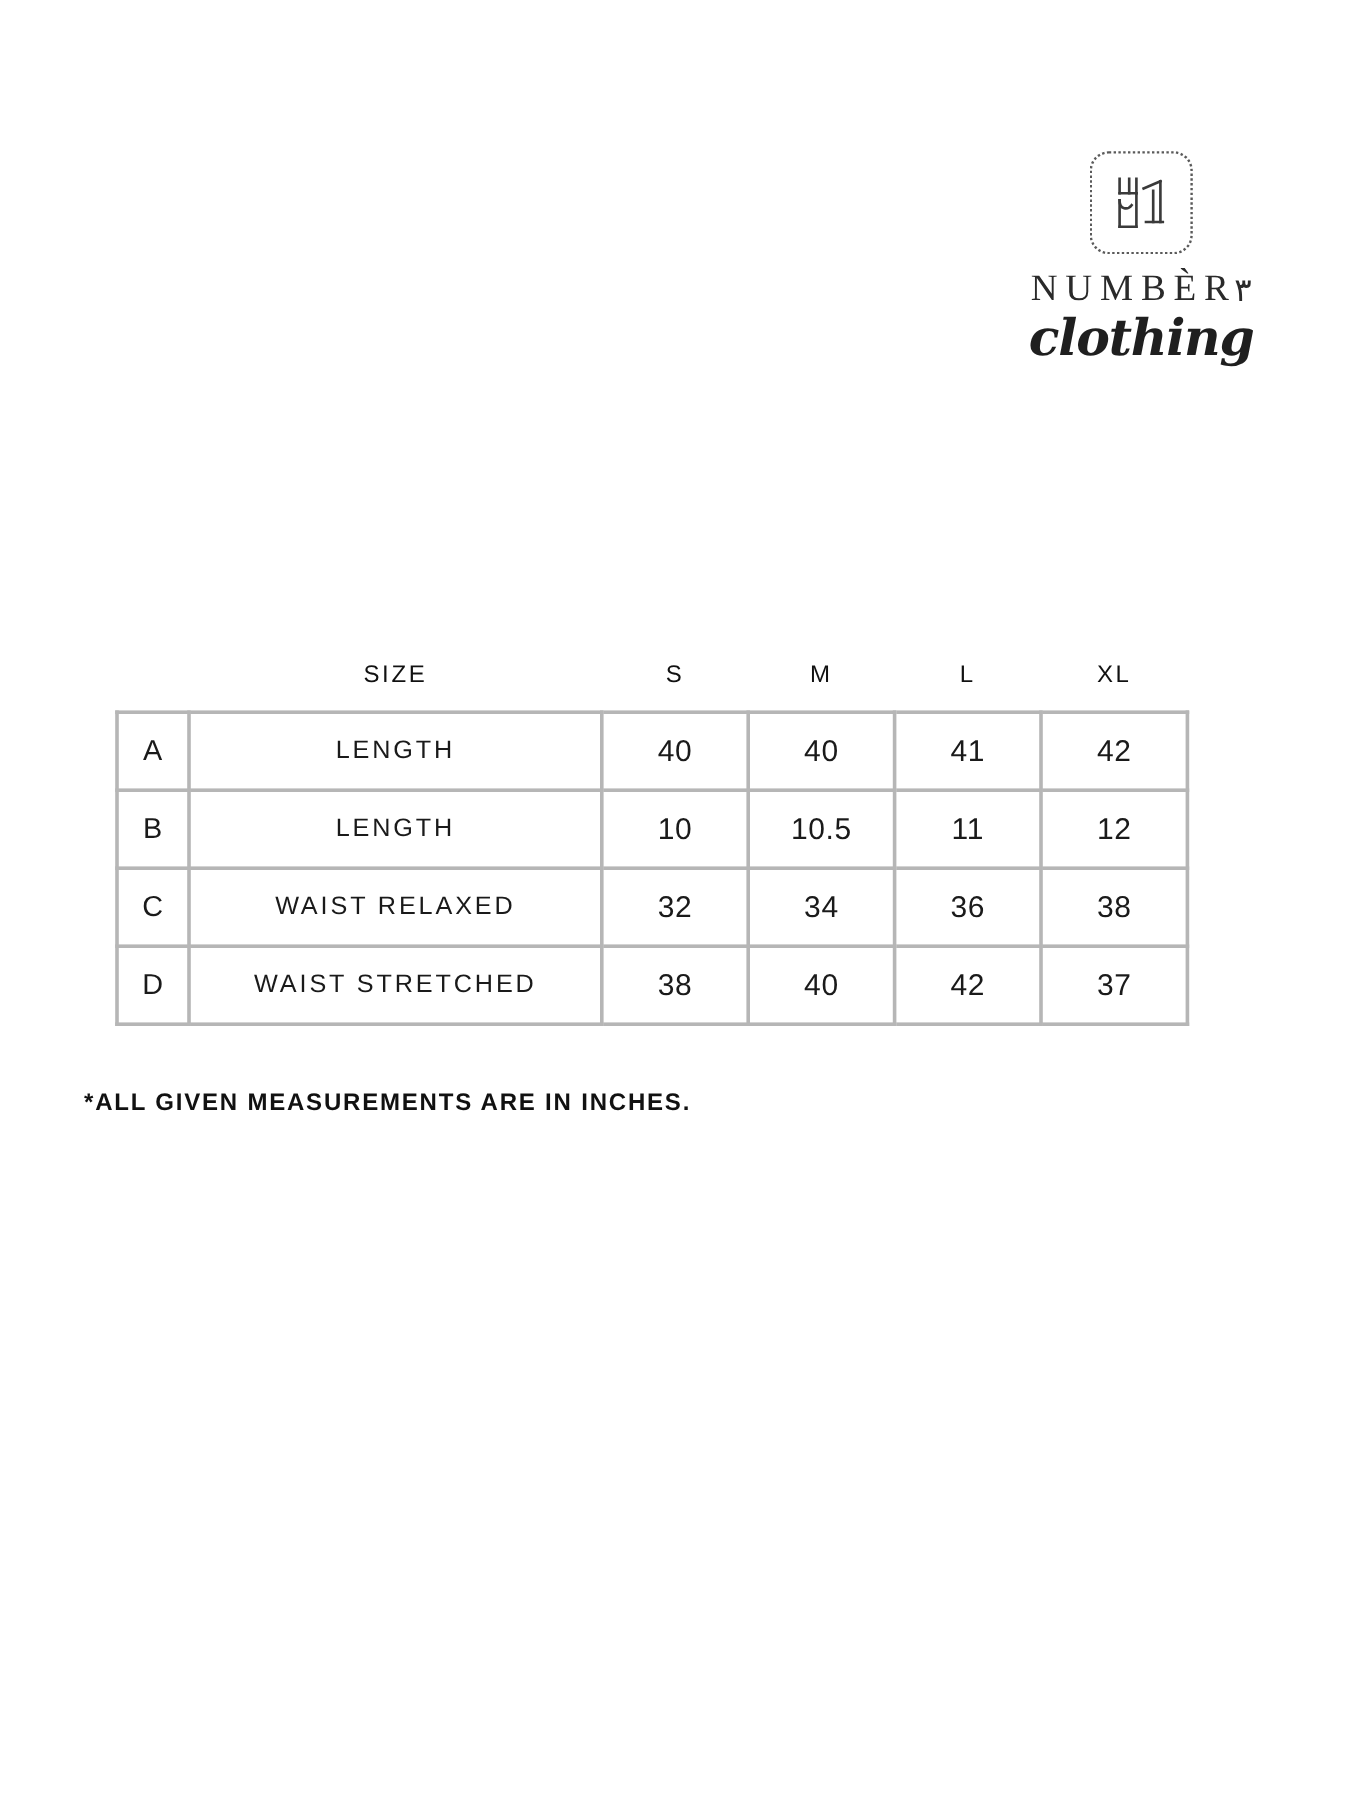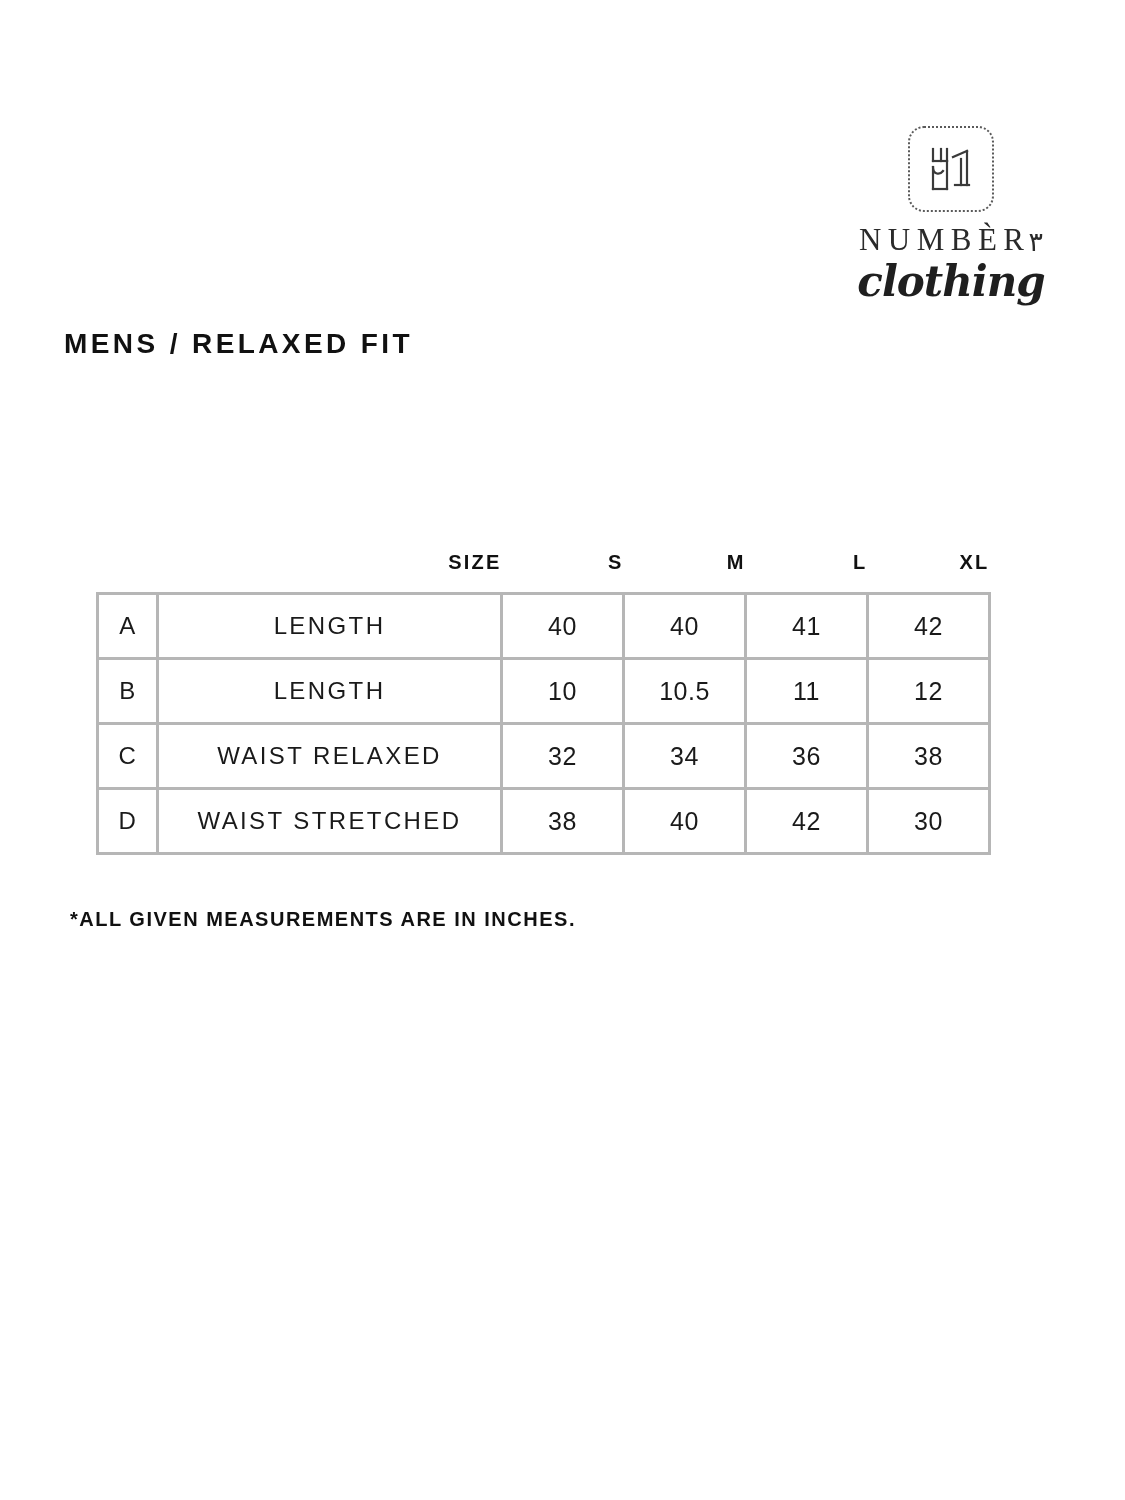--- a/index.html
+++ b/index.html
@@ -123,24 +123,24 @@
   }
   table.size-table col.c-key   { width: 60px; }
   table.size-table col.c-label { width: 344px; }
   table.size-table col.c-size  { width: 122px; }
 
   .size-table thead th {
     border: none;
     background: transparent;
     padding: 0 0 18px 0;
     font-size: 20px;
-    font-weight: 700;
+    font-weight: 400;
     letter-spacing: 2.2px;
     color: #111111;
-    text-align: right;
+    text-align: center;
     vertical-align: bottom;
     height: 46px;
   }
   .size-table thead th.blank { letter-spacing: 0; }
 
   .size-table tbody td {
     border: 3px solid #b6b6b6;
     height: 60px;
     text-align: center;
     vertical-align: middle;
@@ -148,21 +148,21 @@
     font-weight: 400;
     color: #1a1a1a;
     letter-spacing: 0.5px;
     background: #ffffff;
   }
   .size-table tbody td.key {
     font-size: 24px;
     letter-spacing: 0.5px;
   }
   .size-table tbody td.label {
-    font-size: 24px;
+    font-size: 21px;
     letter-spacing: 2.4px;
   }
 
   
   .footnote {
     position: absolute;
     left: 70px;
     top: 908px;
     font-size: 20px;
     font-weight: 700;
@@ -196,21 +196,20 @@
         </g>
       </svg>
     </div>
     <div class="logo-wordmark">
       <span>NUMBÈR</span>
         <span class="flourish">۳</span>
     </div>
     <div class="logo-sub">clothing</div>
   </div>
 
-  <div class="fit-line">MENS / RELAXED FIT</div>
 
 
   <div class="table-wrap">
     <table class="size-table">
       <colgroup>
         <col class="c-key">
           <col class="c-label">
         <col class="c-size">
           <col class="c-size">
           <col class="c-size">
@@ -250,21 +249,21 @@
           <td>34</td>
           <td>36</td>
           <td>38</td>
         </tr>
         <tr>
           <td class="key">D</td>
           <td class="label">WAIST STRETCHED</td>
           <td>38</td>
           <td>40</td>
           <td>42</td>
-          <td>30</td>
+          <td>37</td>
         </tr>
       </tbody>
     </table>
   </div>
 
   <div class="footnote">*ALL GIVEN MEASUREMENTS ARE IN INCHES.</div>
 
 </div>
 
 </body></html>

